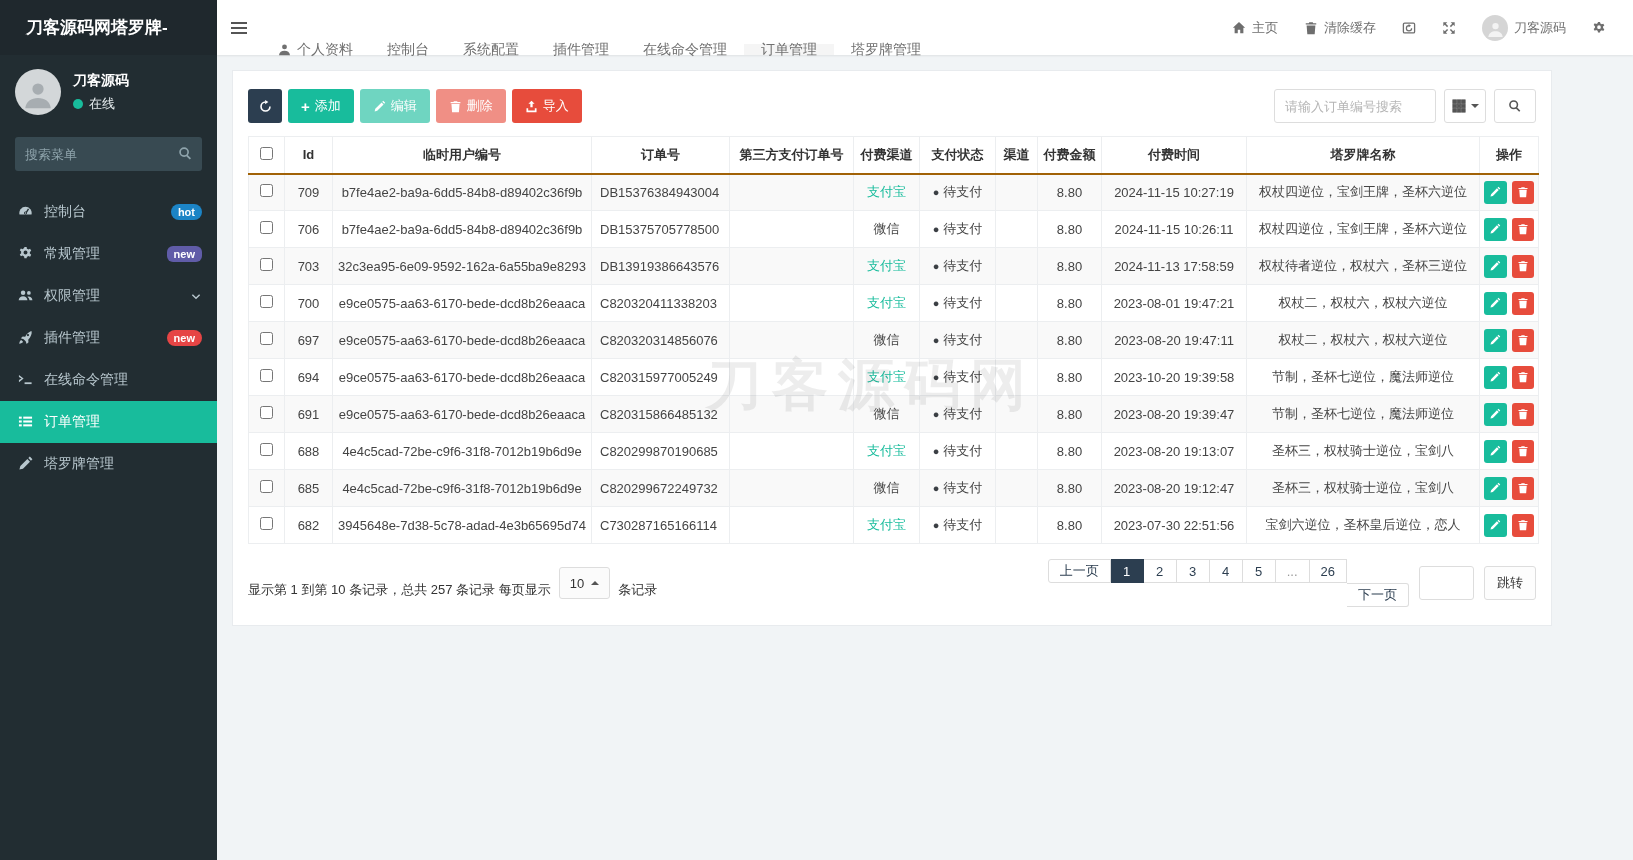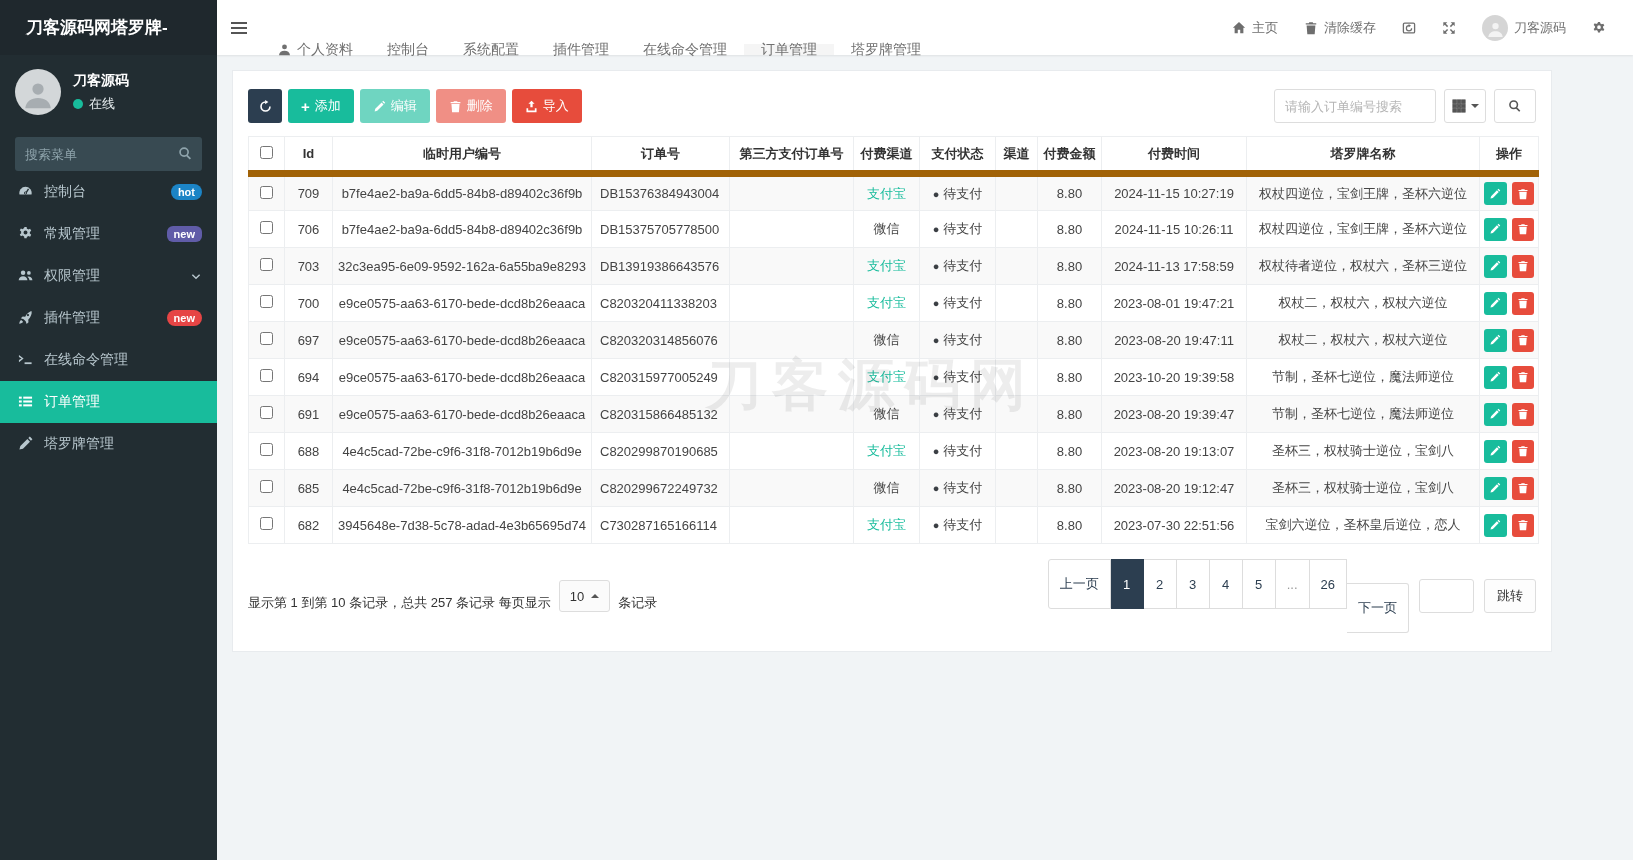--- a/index.html
+++ b/index.html
@@ -19,21 +19,21 @@
   .user-panel { display: flex; align-items: center; padding: 14px 15px 12px 15px; }
   .avatar-big {
     width: 46px; height: 46px; border-radius: 50%; background: #d3d7d9;
     display: flex; align-items: center; justify-content: center; overflow: hidden;
   }
   .avatar-big svg { width: 30px; height: 30px; fill: #a7adb1; margin-top: 6px; }
   .user-info { margin-left: 12px; }
   .user-name { color: #fff; font-size: 14px; font-weight: bold; margin-bottom: 5px; }
   .user-status { color: #e8eef0; font-size: 13px; display: flex; align-items: center; gap: 6px; }
   .status-dot { width: 10px; height: 10px; border-radius: 50%; background: #18bc9c; display: inline-block; }
-  .menu-search { position: relative; margin: 10px 15px 0 15px; }
+  .menu-search { position: relative; margin: 10px 15px 20px 15px; }
   .menu-search input {
     width: 100%; height: 34px; background: #384a52; border: none; border-radius: 3px;
     color: #ccc; font-size: 13px; padding: 0 30px 0 10px; outline: none;
     font-family: inherit;
   }
   .menu-search input::placeholder { color: #8fa4ac; }
   .menu-search .search-ic { position: absolute; right: 9px; top: 9px; width: 15px; height: 15px; color: #8fa4ac; }
   .menu-search .search-ic svg { width: 15px; height: 15px; stroke: #8fa4ac; fill: #8fa4ac; }
   .side-item {
     display: flex; align-items: center; height: 42px; padding: 0 15px 0 18px;
@@ -104,21 +104,21 @@
   .tool-btn svg { width: 14px; height: 14px; fill: #555; stroke: #555; }
   .caret-down { width: 0; height: 0; border-left: 4px solid transparent; border-right: 4px solid transparent; border-top: 4px solid #555; }
 
   
   .table-wrap { position: relative; margin-top: 13px; }
   table { width: 100%; border-collapse: collapse; table-layout: fixed; }
   th, td {
     border: 1px solid #eceef0; height: 37px; text-align: center; font-size: 13px;
     overflow: hidden; white-space: nowrap; text-overflow: ellipsis; padding: 0 4px;
   }
-  thead th { font-weight: bold; color: #333; border-bottom: 7px solid #a16207; background: #fff; }
+  thead th { font-weight: bold; color: #333; border-bottom: 2px solid #a16207; background: #fff; }
   tbody tr:nth-child(odd) { background: #f9f9f9; }
   tbody tr:nth-child(even) { background: #fff; }
   td.cell-order { text-align: left; padding-left: 8px; }
   .text-teal { color: #18bc9c; }
   .st-dot { font-size: 11px; margin-right: 4px; color: #3b3f44; }
   .row-actions { display: flex; align-items: center; justify-content: center; gap: 5px; }
   .mini-btn {
     width: 24px; height: 23px; border: none; border-radius: 3px; cursor: pointer;
     display: inline-flex; align-items: center; justify-content: center;
   }
@@ -134,21 +134,21 @@
   .table-footer { display: flex; align-items: center; margin-top: 15px; }
   .page-info { display: flex; align-items: flex-end; gap: 8px; color: #333; font-size: 13px; }
   .page-size {
     height: 32px; border: 1px solid #ddd; border-radius: 3px; background: #fbfbfb;
     display: inline-flex; align-items: center; gap: 7px; padding: 0 10px; cursor: pointer; color: #333;
   }
   .caret-up { width: 0; height: 0; border-left: 4px solid transparent; border-right: 4px solid transparent; border-bottom: 4px solid #555; }
   .pagination-zone { margin-left: auto; display: flex; align-items: center; gap: 10px; }
   .pagination { display: flex; list-style: none; }
   .pagination li {
-    min-width: 33px; height: 50px; border: 1px solid #ddd; border-left: none;
+    min-width: 33px; height: 24px; border: 1px solid #ddd; border-left: none;
     display: flex; align-items: center; justify-content: center; padding: 0 11px;
     color: #2c3e50; cursor: pointer; background: #fff; font-size: 13px;
   }
   .pagination li:first-child { border-left: 1px solid #ddd; border-radius: 3px 0 0 3px; }
   .pagination li:last-child { border-radius: 0 3px 3px 0; margin-top: 24px; }
   .pagination li.active { background: #2c3e50; border-color: #2c3e50; color: #fff; }
   .pagination li.disabled { color: #999; cursor: default; }
   .jump-input { width: 55px; height: 34px; border: 1px solid #ddd; border-radius: 3px; padding: 0 8px; font-size: 13px; outline: none; font-family: inherit; }
   .jump-btn {
     height: 34px; padding: 0 12px; background: #fdfdfd; border: 1px solid #ddd; border-radius: 3px;

